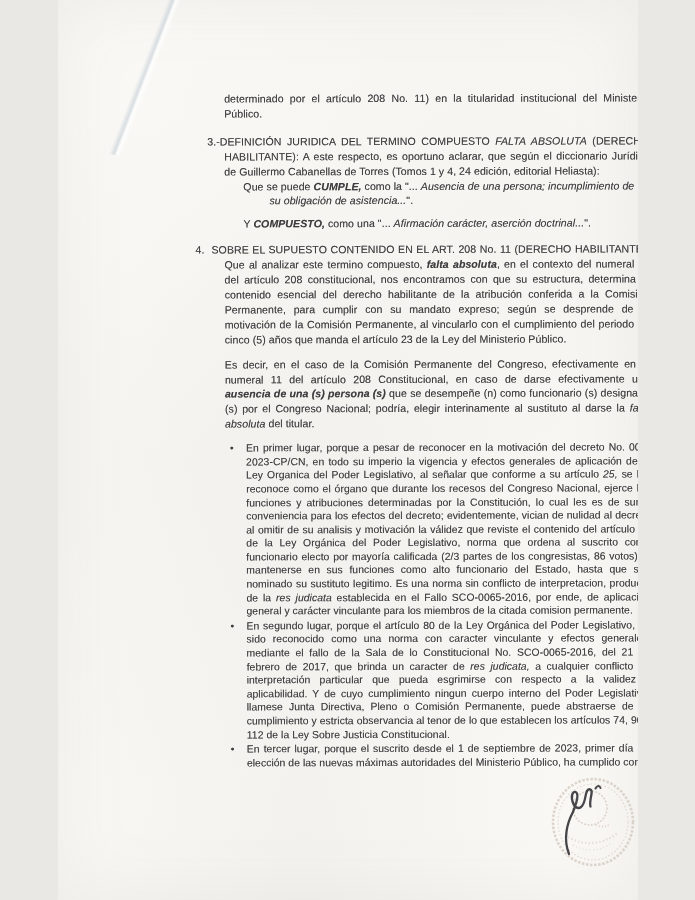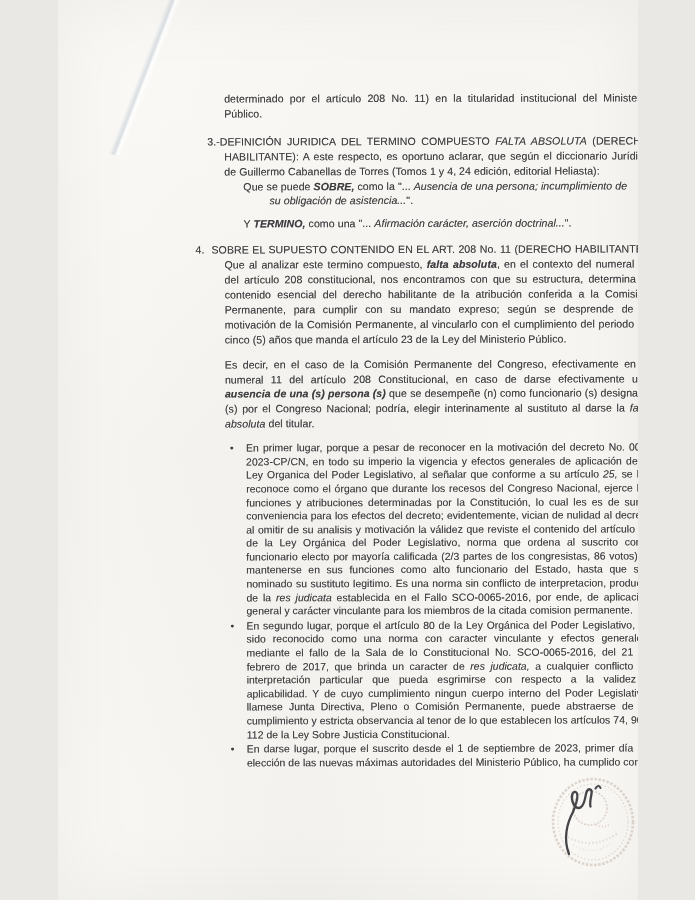--- a/index.html
+++ b/index.html
@@ -63,44 +63,44 @@
 <div class="page">
 
   <div class="crease"></div>
 
   <div class="content">
 
     <p class="para p-intro"><span>determinado por el artículo 208 No. 11) en la titularidad institucional del Ministerio Público.</span></p>
 
     <p class="para p-item3"><span>3.-DEFINICIÓN JURIDICA DEL TERMINO COMPUESTO </span><span class="seg-i">FALTA ABSOLUTA</span><span> (DERECHO HABILITANTE): A este respecto, es oportuno aclarar, que según el diccionario Jurídico de Guillermo Cabanellas de Torres (Tomos 1 y 4, 24 edición, editorial Heliasta):</span></p>
 
-    <p class="para p-quote1"><span>Que se puede </span><span class="seg-b seg-i">SOBRE,</span><span> como la "... </span><span class="seg-i">Ausencia de una persona; incumplimiento de su obligación de asistencia...</span><span>".</span></p>
+    <p class="para p-quote1"><span>Que se puede </span><span class="seg-b seg-i">CUMPLE,</span><span> como la "... </span><span class="seg-i">Ausencia de una persona; incumplimiento de su obligación de asistencia...</span><span>".</span></p>
 
-    <p class="para p-quote2"><span>Y </span><span class="seg-b seg-i">TERMINO,</span><span> como una "... </span><span class="seg-i">Afirmación carácter, aserción doctrinal...</span><span>".</span></p>
+    <p class="para p-quote2"><span>Y </span><span class="seg-b seg-i">COMPUESTO,</span><span> como una "... </span><span class="seg-i">Afirmación carácter, aserción doctrinal...</span><span>".</span></p>
 
     <p class="para p-item4"><span>4.&nbsp; SOBRE EL SUPUESTO CONTENIDO EN EL ART. 208 No. 11 (DERECHO HABILITANTE): Que al analizar este termino compuesto, </span><span class="seg-b seg-i">falta absoluta</span><span>, en el contexto del numeral 11 del artículo 208 constitucional, nos encontramos con que su estructura, determina el contenido esencial del derecho habilitante de la atribución conferida a la Comisión Permanente, para cumplir con su mandato expreso; según se desprende de la motivación de la Comisión Permanente, al vincularlo con el cumplimiento del periodo de cinco (5) años que manda el artículo 23 de la Ley del Ministerio Público.</span></p>
 
     <p class="para p-esdecir"><span>Es decir, en el caso de la Comisión Permanente del Congreso, efectivamente en el numeral 11 del artículo 208 Constitucional, </span><span class="seg-u">en caso de darse efectivamente</span><span> una </span><span class="seg-b seg-i">ausencia de una (s) persona (s)</span><span> que se desempeñe (n) como funcionario (s) designado (s) por el Congreso Nacional; </span><span class="seg-u">podría,</span><span> elegir interinamente al sustituto al darse la </span><span class="seg-i">falta absoluta</span><span> del titular.</span></p>
 
 
     <div class="bullet-list">
 
       <div class="bullet-row">
         <span class="bullet-marker">•</span>
         <span class="bullet-text"><span class="seg-u">En primer lugar,</span><span> porque a pesar de reconocer en la motivación del decreto No. 001-2023-CP/CN, en todo su imperio la vigencia y efectos generales de aplicación de la Ley Organica del Poder Legislativo, al señalar que conforme a su artículo </span><span class="seg-i">25,</span><span> se les reconoce como el órgano que durante los recesos del Congreso Nacional, ejerce las funciones y atribuciones determinadas por la Constitución, lo cual les es de suma conveniencia para los efectos del decreto; evidentemente, vician de nulidad al decreto al omitir de su analisis y motivación la válidez que reviste el contenido del artículo 80 de la Ley Orgánica del Poder Legislativo, norma que ordena al suscrito como funcionario electo por mayoría calificada (2/3 partes de los congresistas, 86 votos), a mantenerse en sus funciones como alto funcionario del Estado, hasta que sea nominado su sustituto legitimo. Es una norma sin conflicto de interpretacion, producto de la </span><span class="seg-i">res judicata</span><span> establecida en el Fallo SCO-0065-2016, por ende, de aplicación general y carácter vinculante para los miembros de la citada comision permanente.</span></span>
       </div>
 
       <div class="bullet-row">
         <span class="bullet-marker">•</span>
         <span class="bullet-text"><span class="seg-u">En segundo lugar,</span><span> porque el artículo 80 de la Ley Orgánica del Poder Legislativo, ha sido reconocido como una norma con caracter vinculante y efectos generales, mediante el fallo de la Sala de lo Constitucional No. SCO-0065-2016, del 21 de febrero de 2017, que brinda un caracter de </span><span class="seg-i">res judicata,</span><span> a cualquier conflicto de interpretación particular que pueda esgrimirse con respecto a la validez y aplicabilidad. Y de cuyo cumplimiento ningun cuerpo interno del Poder Legislativo, llamese Junta Directiva, Pleno o Comisión Permanente, puede abstraerse de su cumplimiento y estricta observancia al tenor de lo que establecen los artículos 74, 90 y 112 de la Ley Sobre Justicia Constitucional.</span></span>
       </div>
 
       <div class="bullet-row">
         <span class="bullet-marker">•</span>
-        <span class="bullet-text"><span class="seg-u">En darse lugar,</span><span> porque el suscrito desde el 1 de septiembre de 2023, primer día sin elección de las nuevas máximas autoridades del Ministerio Público, ha cumplido con</span></span>
+        <span class="bullet-text"><span class="seg-u">En tercer lugar,</span><span> porque el suscrito desde el 1 de septiembre de 2023, primer día sin elección de las nuevas máximas autoridades del Ministerio Público, ha cumplido con</span></span>
       </div>
 
     </div>
   </div>
 
   <div class="stamp-wrap">
     <svg width="112" height="102" viewBox="0 0 112 102">
       <g opacity="0.5">
         <ellipse cx="47" cy="47" rx="40" ry="43" fill="none" stroke-width="2.6" stroke-dasharray="2.5 1.6" stroke="#c3b2a4"></ellipse>
         <ellipse cx="47" cy="47" rx="35" ry="38" fill="none" stroke-width="1.2" stroke-dasharray="1.6 2" stroke="#cdbdb0"></ellipse>

